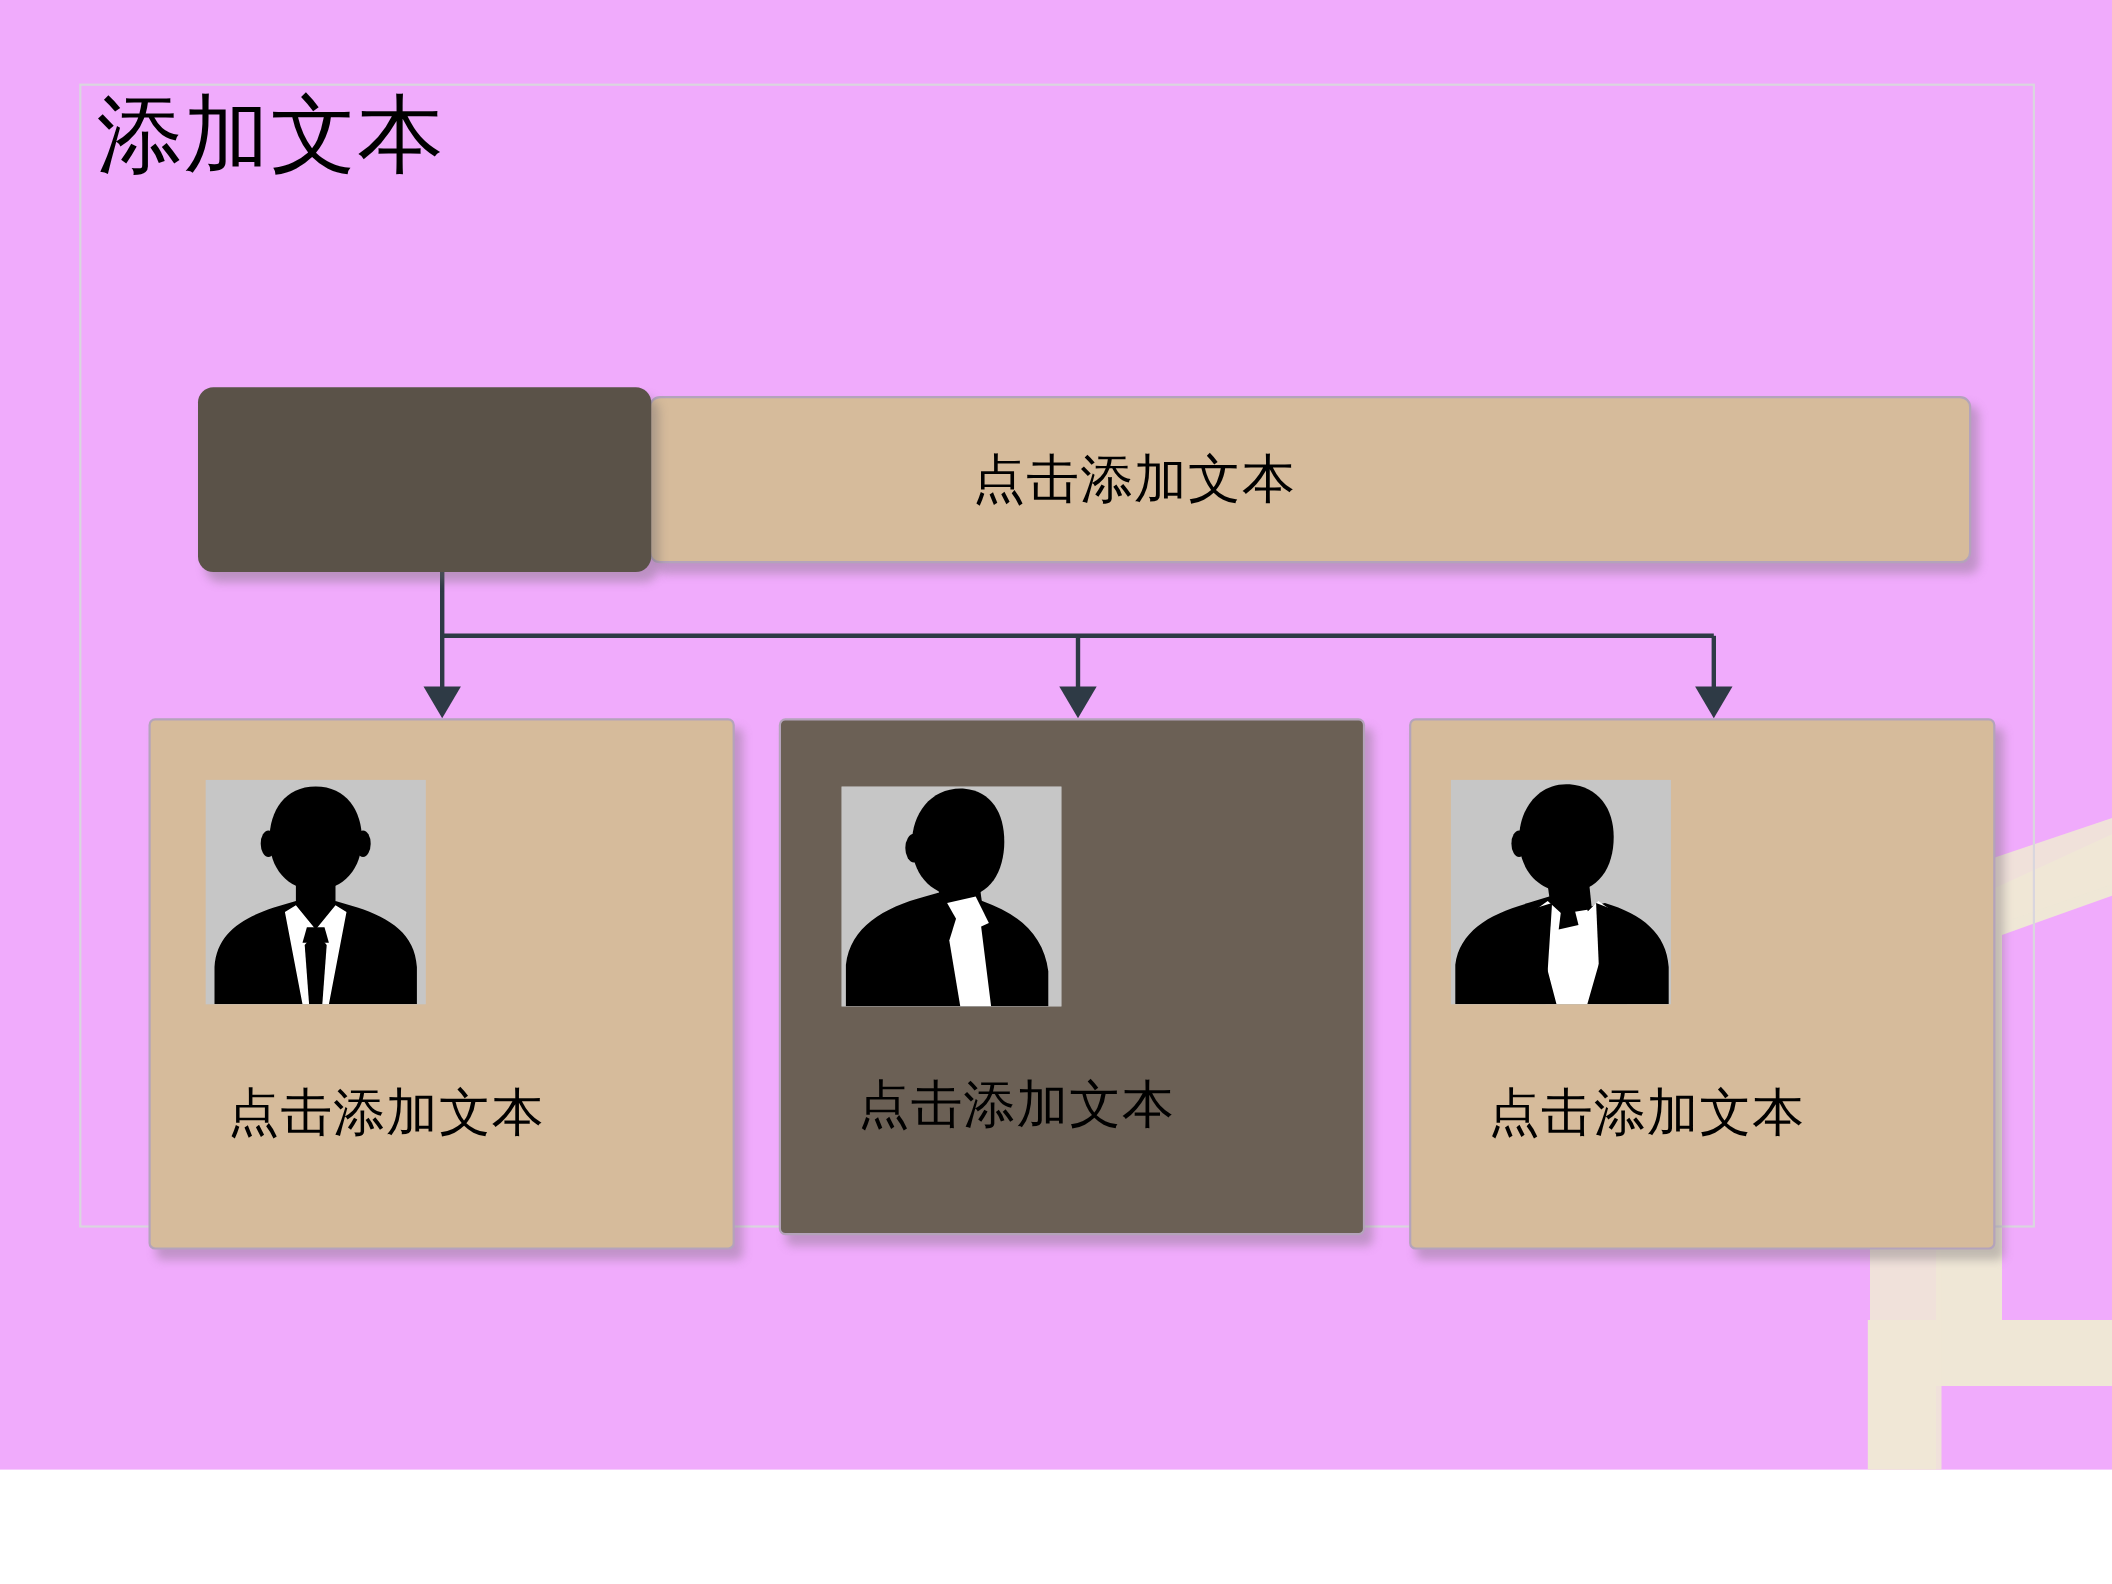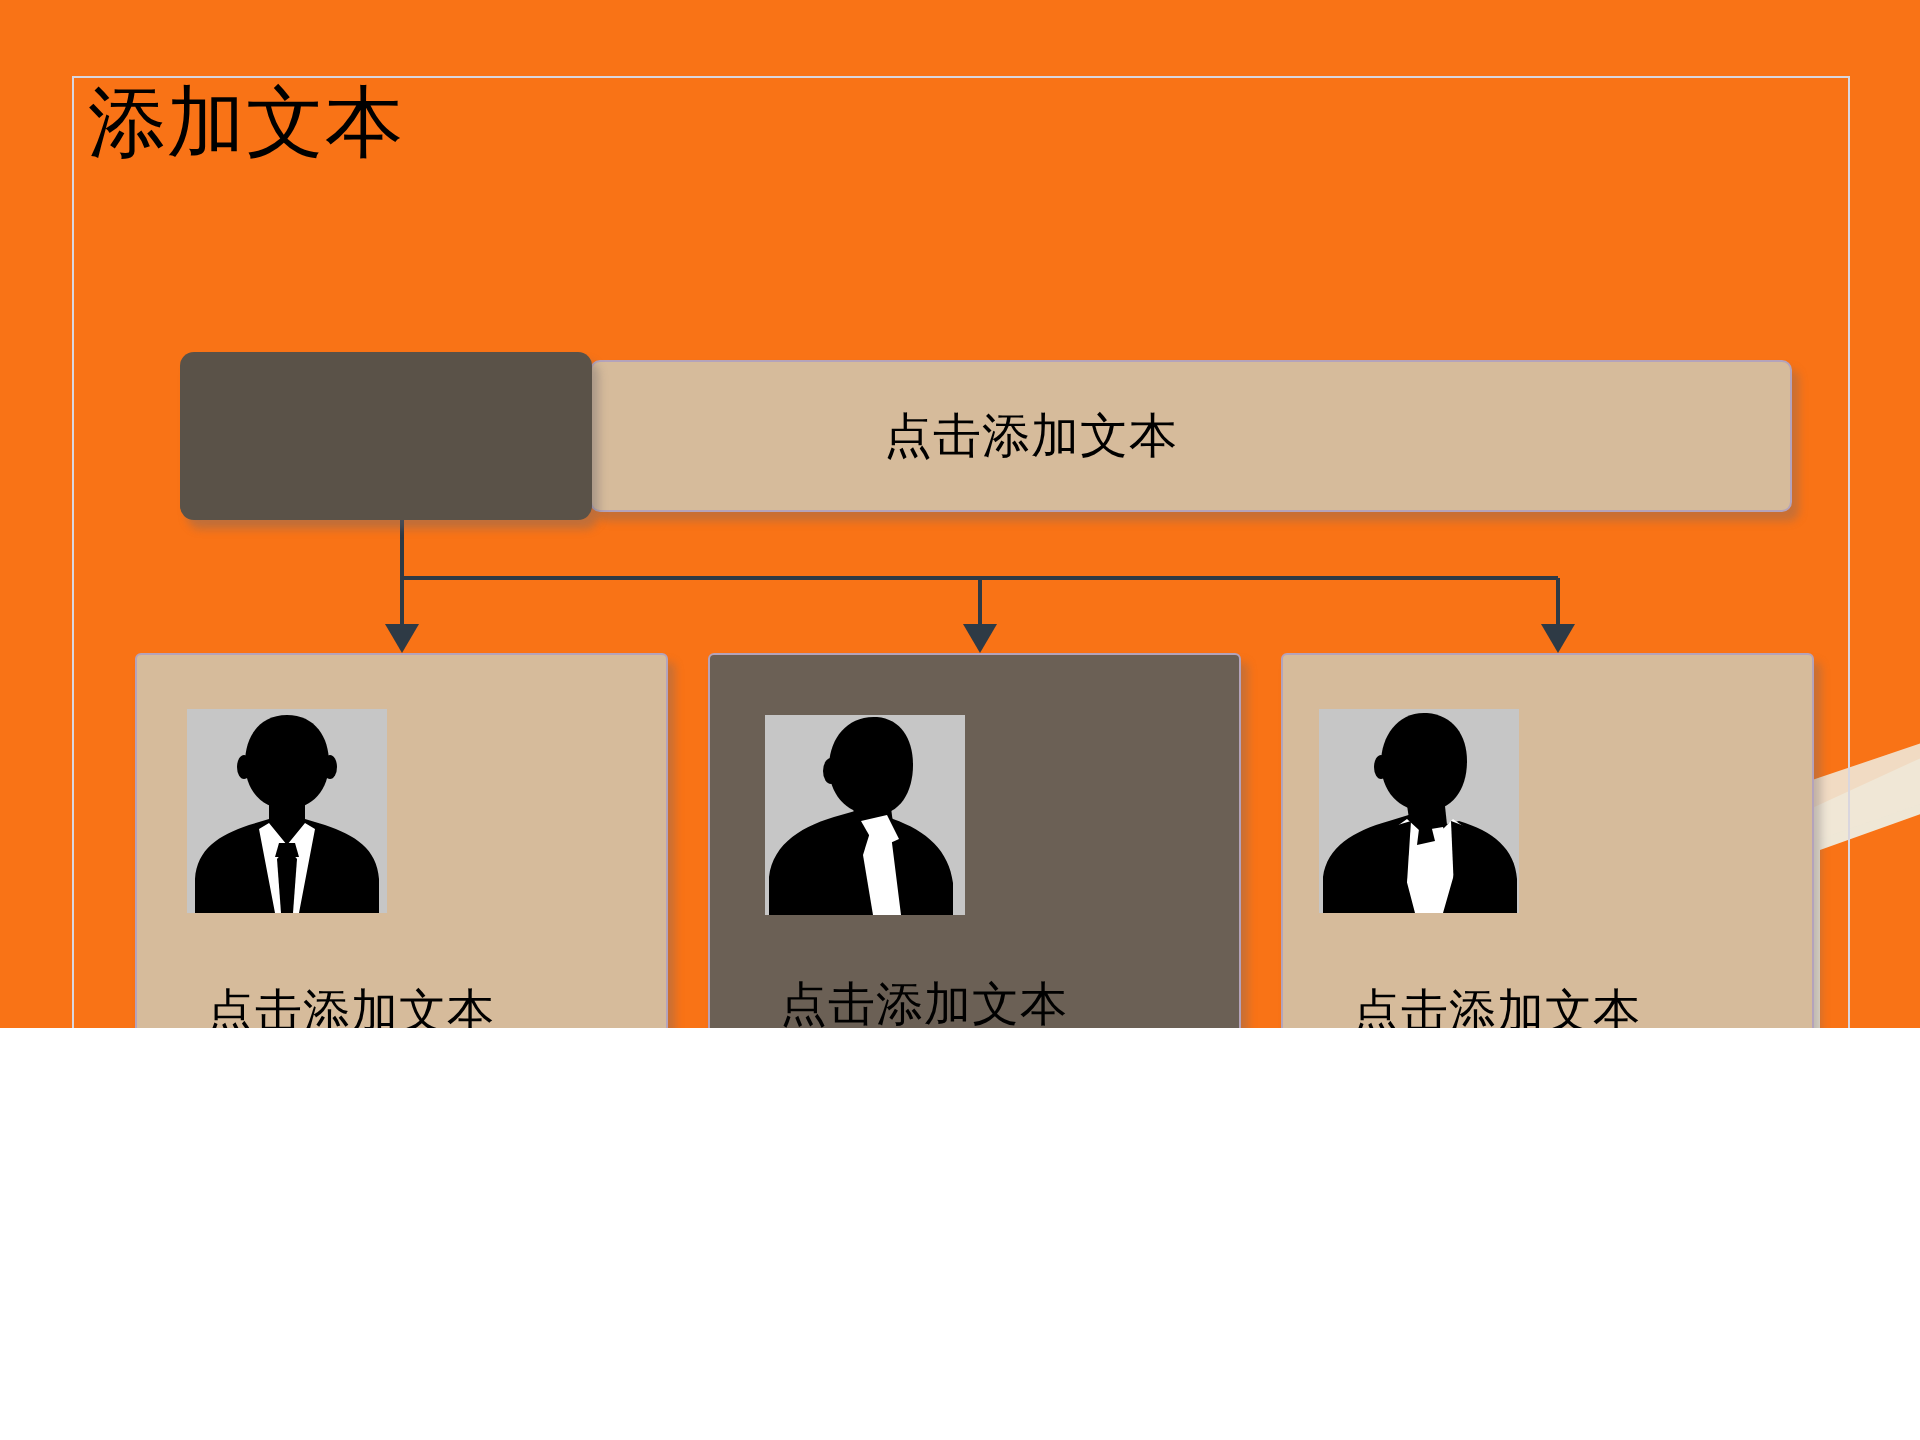--- a/index.html
+++ b/index.html
@@ -10,22 +10,22 @@
   body {
     width: 1920px;
     height: 1440px;
     font-family: "Liberation Sans", "DejaVu Sans", sans-serif;
     overflow: hidden;
   }
 
   #slide {
     position: relative;
     width: 1920px;
-    height: 1028px;
-    background: #f97316;
+    height: 1336px;
+    background: #f0abfc;
     overflow: hidden;
   }
 
   
   .slide-frame {
     position: absolute;
     left: 72px;
     top: 76px;
     width: 1778px;
     height: 1040px;

